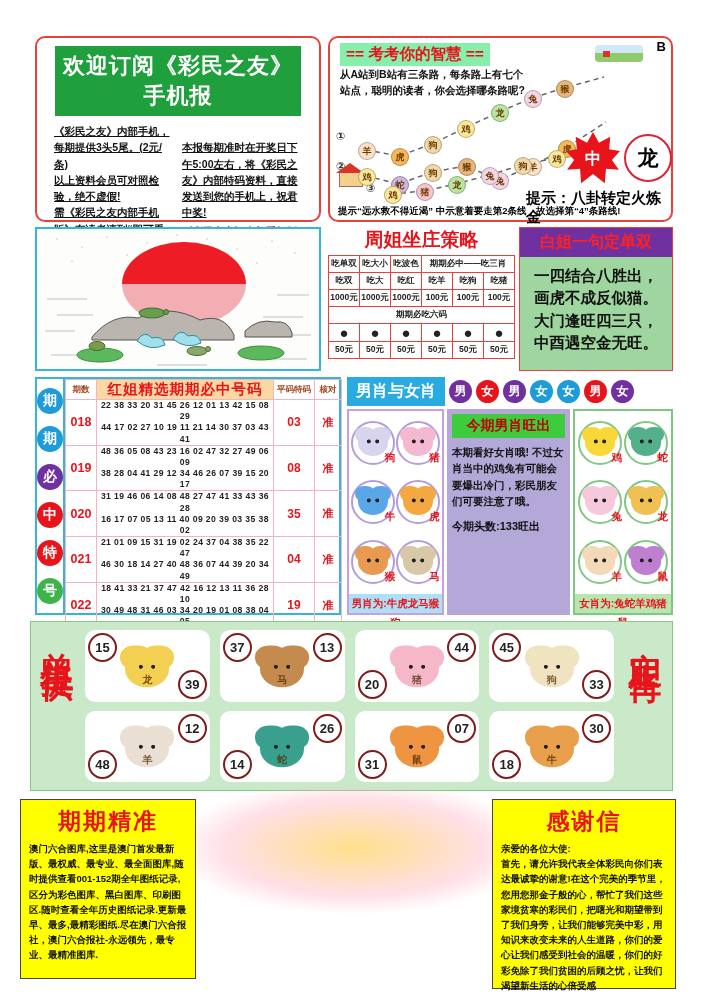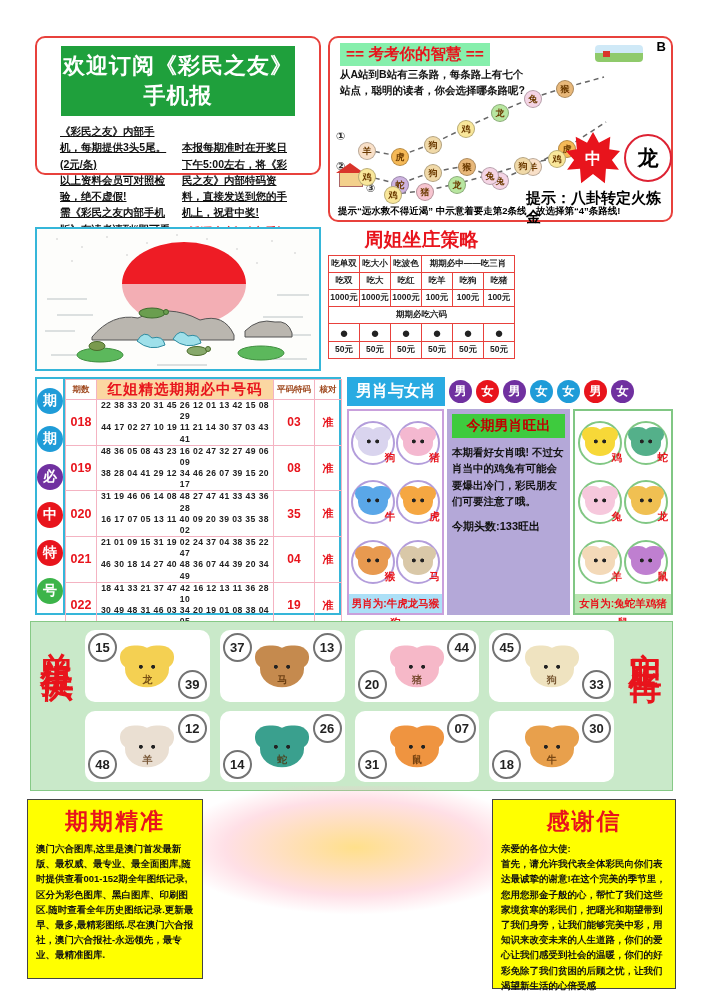--- a/index.html
+++ b/index.html
@@ -2,21 +2,21 @@
 <html><head>
 <meta charset="utf-8">
 <style>
   html,body{margin:0;padding:0;background:#fff;}
   .page{position:relative;width:702px;height:1008px;background:#fff;overflow:hidden;
         font-family:"Liberation Sans","DejaVu Sans",sans-serif;color:#111;}
   .abs{position:absolute;}
   b,strong{font-weight:bold;}
 
   
-  .subscribe{left:35px;top:36px;width:286px;height:139px;border:2px solid #e8413c;border-radius:10px;background:#fff;box-sizing:border-box;padding:6px 23px;}
+  .subscribe{left:35px;top:36px;width:286px;height:186px;border:2px solid #e8413c;border-radius:10px;background:#fff;box-sizing:border-box;padding:6px 17px;}
   .sub-title{background:#1fa03c;color:#fff;font-size:22px;font-weight:bold;text-align:center;padding:5px 2px;margin:2px 1px 7px;letter-spacing:1px;}
   .sub-cols{display:flex;gap:8px;text-decoration:underline;}
   .sub-col{flex:1;font-size:10.5px;font-weight:bold;line-height:1.55;white-space:pre-line;}
   .sub-sign{color:#e8141c;margin-top:2px;white-space:pre-line;}
 
   
   .wisdom{left:328px;top:36px;width:345px;height:186px;border:2px solid #e8413c;border-radius:10px;background:#fff;box-sizing:border-box;}
   .w-b{right:5px;top:1px;font-size:13px;font-weight:bold;color:#000;}
   .w-title{left:10px;top:5px;background:#86efac;color:#e8141c;font-size:15.5px;font-weight:bold;padding:1px 6px;}
   .w-intro{left:10px;top:29px;width:190px;font-size:10.5px;font-weight:bold;line-height:1.5;}
@@ -93,30 +93,30 @@
       box-shadow:-8px -8px 0 -5px var(--c),8px -8px 0 -5px var(--c);}
   .pet.big{width:44px;height:37px;box-shadow:-11px -11px 0 -6px var(--c),11px -11px 0 -6px var(--c);}
   .pet .tag{position:absolute;left:0;right:0;bottom:1px;text-align:center;font-size:10px;font-weight:bold;color:rgba(80,40,0,.75);}
 
   
   .greens{left:30px;top:621px;width:643px;height:170px;background:#c9e9c9;border:1px solid #86c986;box-sizing:border-box;}
   .vtitle{position:absolute;top:4px;writing-mode:vertical-rl;text-orientation:upright;color:#e8141c;font-size:33px;font-weight:bold;letter-spacing:6px;line-height:1;}
   .vtitle.l{left:10px;} .vtitle.r{right:10px;}
   .cards{position:absolute;left:54px;right:58px;top:8px;bottom:8px;display:grid;grid-template-columns:repeat(4,1fr);gap:9px 10px;}
   .card{position:relative;background:#fff;border-radius:10px;}
-  .cnum{position:absolute;width:25px;height:25px;border:2px solid #737373;border-radius:50%;background:#fff;
+  .cnum{position:absolute;width:25px;height:25px;border:2px solid #7f1d1d;border-radius:50%;background:#fff;
         font-size:13px;font-weight:bold;color:#222;display:flex;align-items:center;justify-content:center;z-index:2;}
   .tl{left:3px;top:3px;} .tr{right:3px;top:3px;} .bl{left:3px;bottom:3px;} .br{right:3px;bottom:3px;}
   .card .pet{position:absolute;left:50%;top:54%;transform:translate(-50%,-50%);}
 
   
   .glow{left:140px;top:786px;width:430px;height:205px;z-index:0;background:
      radial-gradient(ellipse 55% 42% at 50% 30%, rgba(255,216,110,.8), rgba(255,185,200,.45) 55%, rgba(255,255,255,0) 78%);}
   .ybox{background:#ffff00;border:1px solid #444;box-sizing:border-box;padding:5px 8px;z-index:2;}
-  .acc{left:27px;top:799px;width:176px;height:180px;}
+  .acc{left:20px;top:799px;width:176px;height:180px;}
   .thx{left:492px;top:799px;width:184px;height:190px;}
   .y-title{color:#e8141c;font-size:23px;font-weight:bold;text-align:center;margin:1px 0 4px;letter-spacing:2px;}
   .y-body{font-size:9.5px;font-weight:bold;line-height:1.6;white-space:pre-line;color:#111;}
 </style>
 </head>
 <body>
 
 <div class="page">
 
   <div class="abs subscribe">
@@ -259,20 +259,27 @@
         <td>50元</td>
         <td>50元</td>
         <td>50元</td>
         <td>50元</td>
         <td>50元</td>
       </tr>
     </tbody>
       </table>
   </div>
 
+  <div class="abs bai">
+    <div class="bai-title">白姐一句定单双</div>
+    <div class="bai-body">一四结合八胜出，
+画虎不成反似猫。
+大门逢旺四三只，
+中酉遇空金无旺。</div>
+  </div>
 
   <div class="abs lotto">
     <div class="lot-side">
       <span class="circ" style="background-color: rgb(31, 156, 216);">期</span>
       <span class="circ" style="background-color: rgb(31, 156, 216);">期</span>
       <span class="circ" style="background-color: rgb(112, 48, 160);">必</span>
       <span class="circ" style="background-color: rgb(232, 20, 28);">中</span>
       <span class="circ" style="background-color: rgb(232, 20, 28);">特</span>
       <span class="circ" style="background-color: rgb(60, 180, 74);">号</span>
     </div>

